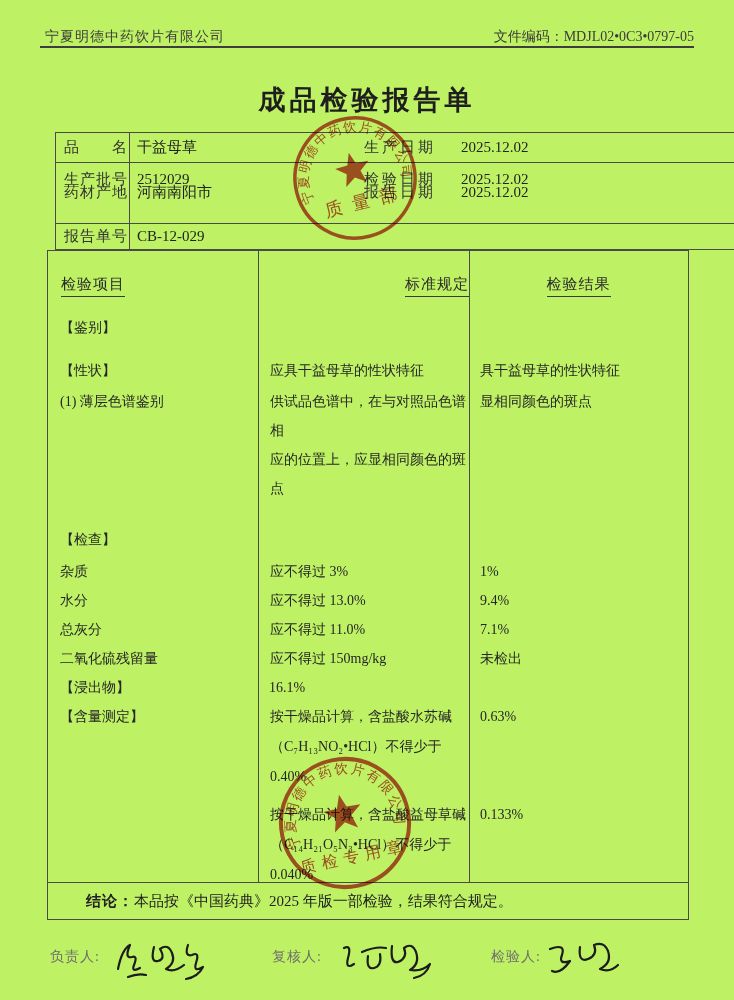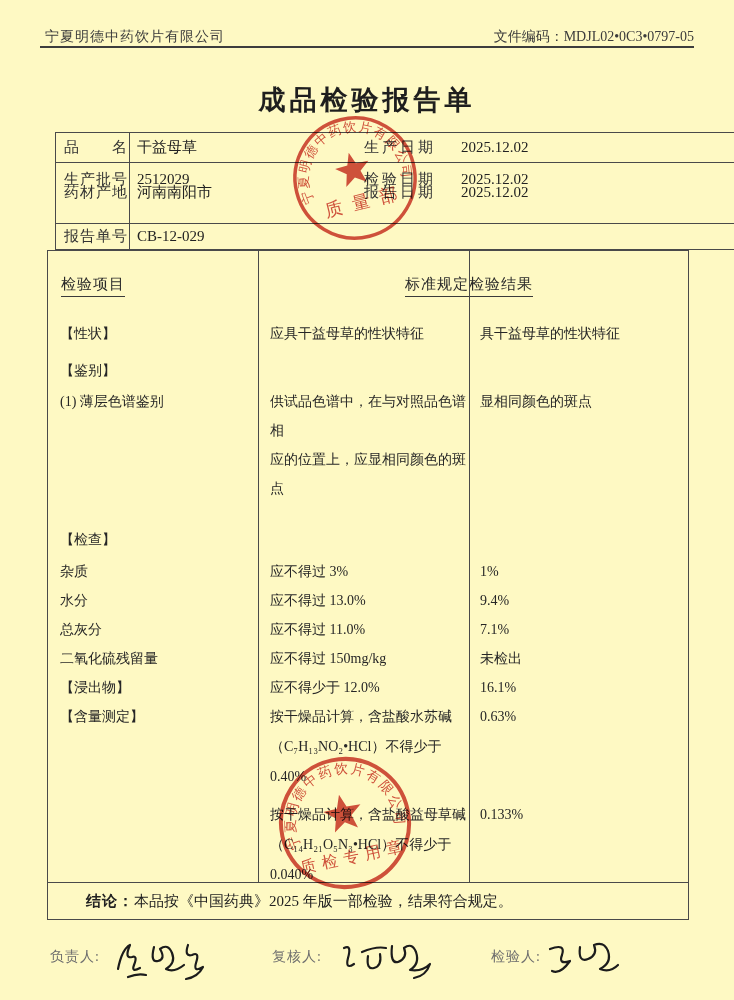--- a/index.html
+++ b/index.html
@@ -1,19 +1,19 @@
 <!DOCTYPE html>
 <html><head>
 <meta charset="utf-8">
 <style>
   html,body{margin:0;padding:0;background:#e8e8e8;}
   .page{
     position:relative;
     width:734px;height:1000px;
-    background:#fef9c3;
+    background:#bef264;
     font-family:"Liberation Serif","DejaVu Serif",serif;
     color:#2d2d2d;
     overflow:hidden;
   }
   
   .co-name{position:absolute;left:45px;top:28px;font-size:14px;letter-spacing:1px;color:#3c3c3c;}
   .doc-code{position:absolute;right:40px;top:28px;font-size:14px;color:#3c3c3c;}
   .head-rule{position:absolute;left:40px;top:46px;width:654px;height:2px;background:#3d3d3d;}
   .title{position:absolute;left:0;top:82px;width:100%;text-align:center;
          font-size:27px;font-weight:bold;letter-spacing:4px;color:#1e1e1e;}
@@ -29,21 +29,21 @@
   .irow .dlbl{position:absolute;left:308px;letter-spacing:3px;color:#333;}
   .irow .dval{position:absolute;left:405px;color:#222;}
 
   
   .mtable{position:absolute;left:47px;top:250px;width:642px;height:633px;border:1px solid #4a4a4a;box-sizing:border-box;font-size:14px;}
   .mtable .v1{position:absolute;left:210px;top:0;bottom:0;width:1px;background:#4a4a4a;}
   .mtable .v2{position:absolute;left:421px;top:0;bottom:0;width:1px;background:#4a4a4a;}
   .thead{display:flex;padding-top:24px;height:30px;box-sizing:content-box;font-size:15px;color:#2a2a2a;}
   .thead .h1{width:210px;padding-left:13px;box-sizing:border-box;}
   .thead .h2{width:211px;text-align:right;}
-  .thead .h3{flex:1;text-align:left;}
+  .thead .h3{flex:1;text-align:center;}
   .thead span{display:inline-block;border-bottom:1px solid #3a3a3a;padding-bottom:2px;letter-spacing:1px;}
   .trow{display:flex;line-height:29px;min-height:29px;color:#262626;}
   .trow .c1{width:210px;padding-left:12px;box-sizing:border-box;}
   .trow .c2{width:211px;padding-left:12px;box-sizing:border-box;white-space:pre-line;}
   .trow .c3{flex:1;padding-left:11px;box-sizing:border-box;white-space:pre-line;}
   .mt14{margin-top:14px}.mt8{margin-top:8px}.mt2{margin-top:2px}
   .mt22{margin-top:22px}.mt3{margin-top:3px}
   .lh30{line-height:30px}
 
   
@@ -107,29 +107,29 @@
   <div class="mtable">
     <div class="v1"></div>
     <div class="v2"></div>
 
     <div class="thead">
       <div class="h1"><span>检验项目</span></div>
       <div class="h2"><span>标准规定</span></div>
       <div class="h3"><span>检验结果</span></div>
     </div>
 
+    <div class="trow mt8">
+      <div class="c1">【鉴别】</div>
+      <div class="c2"></div>
+      <div class="c3"></div>
+    </div>
     <div class="trow mt14">
       <div class="c1">【性状】</div>
       <div class="c2">应具干益母草的性状特征</div>
       <div class="c3">具干益母草的性状特征</div>
-    </div>
-    <div class="trow mt8">
-      <div class="c1">【鉴别】</div>
-      <div class="c2"></div>
-      <div class="c3"></div>
     </div>
     <div class="trow mt2">
       <div class="c1">(1) 薄层色谱鉴别</div>
       <div class="c2">供试品色谱中，在与对照品色谱相
 应的位置上，应显相同颜色的斑点</div>
       <div class="c3">显相同颜色的斑点</div>
     </div>
     <div class="trow mt22">
       <div class="c1">【检查】</div>
       <div class="c2"></div>
@@ -150,21 +150,20 @@
       <div class="c2">应不得过 11.0%</div>
       <div class="c3">7.1%</div>
     </div>
     <div class="trow">
       <div class="c1">二氧化硫残留量</div>
       <div class="c2">应不得过 150mg/kg</div>
       <div class="c3">未检出</div>
     </div>
     <div class="trow">
       <div class="c1">【浸出物】</div>
-      <div class="c2">应不得少于 12.0%</div>
       <div class="c3">16.1%</div>
     </div>
     <div class="trow lh30">
       <div class="c1">【含量测定】</div>
       <div class="c2">按干燥品计算，含盐酸水苏碱
 （C₇H₁₃NO₂•HCl）不得少于 0.40%</div>
       <div class="c3">0.63%</div>
     </div>
     <div class="trow lh30 mt8">
       <div class="c1"></div>

